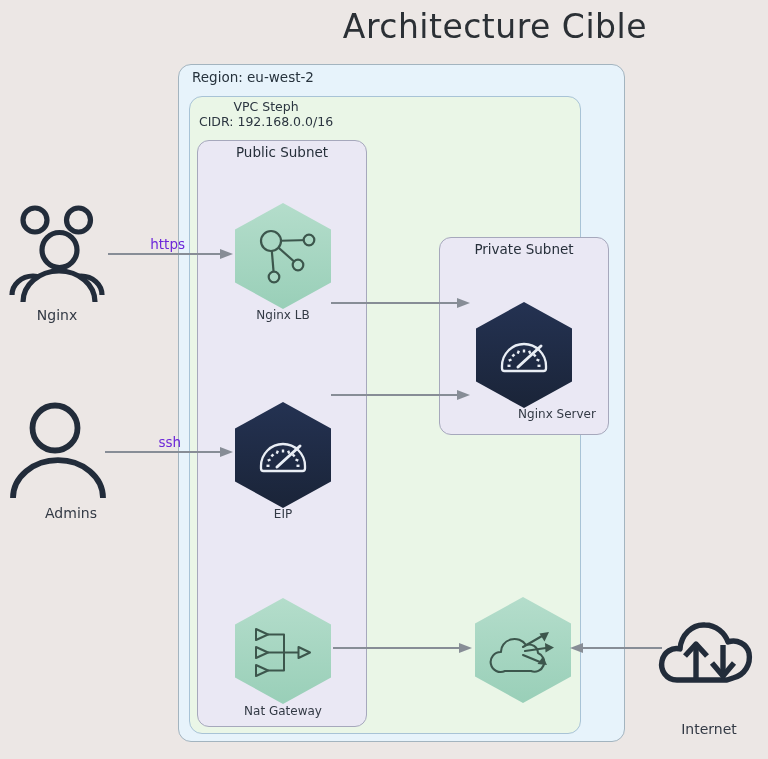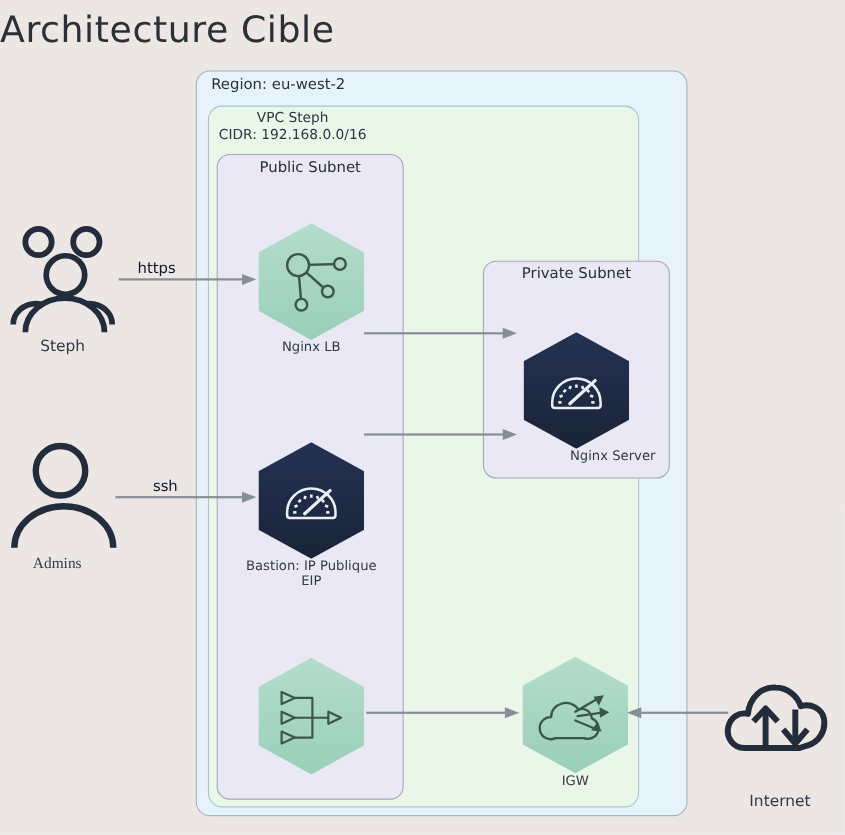--- a/index.html
+++ b/index.html
@@ -8,21 +8,21 @@
     position:relative;
     background:#ece7e5;
     font-family:"DejaVu Sans","Liberation Sans",sans-serif;
     color:#2d3642;
     overflow:hidden;
   }
   .abs { position:absolute; }
 
   .title {
     position:absolute; left:0; top:7; width:647px;
-    text-align:left; font-size:33px; color:#2b3035;
+    text-align:right; font-size:33px; color:#2b3035;
     top:7px; letter-spacing:0.5px;
   }
 
   .region {
     position:absolute; left:178px; top:64px; width:447px; height:678px;
     background:#e7f3fb; border:1.5px solid #a3b4bf; border-radius:13px;
   }
   .region-label {
     position:absolute; left:13px; top:4px; font-size:13.5px; color:#26323c;
   }
@@ -47,21 +47,21 @@
 
   .actor-label { position:absolute; text-align:center; font-size:14px; color:#333a45; }
 
   .edge-line { position:absolute; height:2px; background:#878d96; }
   .edge-head-r { position:absolute; width:0; height:0;
     border-top:5px solid transparent; border-bottom:5px solid transparent;
     border-left:13px solid #878d96; }
   .edge-head-l { position:absolute; width:0; height:0;
     border-top:5px solid transparent; border-bottom:5px solid transparent;
     border-right:13px solid #878d96; }
-  .edge-label { position:absolute; text-align:left; font-size:13.5px; color:#0f172a; width:60px; }
+  .edge-label { position:absolute; text-align:right; font-size:13.5px; color:#6d28d9; width:60px; }
 
   svg { display:block; }
 </style>
 </head>
 <body>
 
 <svg width="0" height="0" style="position:absolute" aria-hidden="true">
   <defs>
     <linearGradient id="gradGreen" x1="0" y1="0" x2="0" y2="1">
       <stop offset="0" stop-color="#b4ddcb"></stop>
@@ -118,37 +118,37 @@
               <rect x="30.2" y="18.0" width="3" height="2.4" transform="rotate(68 31.7 19.2)"></rect>
               <rect x="35.1" y="21.2" width="3" height="2.4" transform="rotate(45 36.6 22.4)"></rect>
               <rect x="38.4" y="25.9" width="3" height="2.4" transform="rotate(23 39.9 27.1)"></rect>
               <rect x="39.5" y="31.6" width="3" height="2.4"></rect>
             </g>
             <line x1="20" y1="34" x2="43" y2="13" stroke-width="3" stroke-linecap="round"></line>
           </g>
         </svg>
       </div>
       <div class="node-label" style="left:-15px; top:367px; width:200px;">
-        <div>Bastion: IP Publique</div>
         <div>EIP</div>
       </div>
 
       <div class="node" style="left:37px; top:457px;">
         <svg width="96" height="106" viewBox="0 0 96 106">
           <polygon points="48,0 96,26.5 96,79.5 48,106 0,79.5 0,26.5" fill="url(#gradGreen)"></polygon>
           <g stroke="#3c564c" stroke-width="2" fill="none" stroke-linejoin="round">
             <polygon points="21,31 33,36.5 21,42"></polygon>
             <polygon points="21,49 33,54.5 21,60"></polygon>
             <polygon points="21,67 33,72.5 21,78"></polygon>
             <polyline points="33,36.5 49,36.5 49,72.5 33,72.5"></polyline>
             <line x1="33" y1="54.5" x2="63.5" y2="54.5"></line>
             <polygon points="63.5,49 75,54.5 63.5,60"></polygon>
           </g>
         </svg>
       </div>
+      <div class="node-label" style="left:0; top:564px; width:170px;">Nat Gateway</div>
     </div>
 
     <div class="subnet private-subnet">
       <div class="subnet-title">Private Subnet</div>
 
       <div class="node" style="left:36px; top:64px;">
         <svg width="96" height="106" viewBox="0 0 96 106">
           <polygon points="48,0 96,26.5 96,79.5 48,106 0,79.5 0,26.5" fill="url(#gradNavy)"></polygon>
           <g transform="translate(22,31)" stroke="#e9eef5" fill="none">
             <path d="M4,33 A22,22 0 0 1 48,33 L48,35.5 Q48,38 45.5,38 L6.5,38 Q4,38 4,35.5 Z" stroke-width="2.3"></path>
@@ -179,47 +179,46 @@
           <line x1="50" y1="54" x2="71" y2="51"></line>
           <line x1="48" y1="58" x2="65" y2="65"></line>
           <g fill="#3c564c" stroke="none">
             <polygon points="74,35 64.5,36.5 69.5,44.5"></polygon>
             <polygon points="79,50.5 70,46 70.5,55.5"></polygon>
             <polygon points="72,68 68,59.5 62.5,67"></polygon>
           </g>
         </g>
       </svg>
     </div>
-    <div class="node-label" style="left:253px; top:607px; width:160px;">IGW</div>
   </div>
 </div>
 
 <div class="abs" style="left:8px; top:202px;">
   <svg width="100" height="104" viewBox="0 0 100 104">
     <g stroke="#222c3a" stroke-width="5.2" fill="#ece7e5">
       <circle cx="27" cy="18" r="12"></circle>
       <path d="M4,93 A21,19 0 0 1 46,93"></path>
       <circle cx="70.5" cy="18" r="12"></circle>
       <path d="M52,93 A21,19 0 0 1 94,93"></path>
       <circle cx="51.5" cy="48" r="17.5"></circle>
       <path d="M15,100 A36,31 0 0 1 87,100"></path>
     </g>
   </svg>
 </div>
-<div class="actor-label" style="left:17px; top:307px; width:80px;">Steph</div>
+<div class="actor-label" style="left:17px; top:307px; width:80px;">Nginx</div>
 
 <div class="abs" style="left:10px; top:402px;">
   <svg width="100" height="102" viewBox="0 0 100 102">
     <g stroke="#222c3a" stroke-width="5.8" fill="none">
       <circle cx="45" cy="26" r="22.5"></circle>
       <path d="M3,96 A44,37 0 0 1 93,96"></path>
     </g>
   </svg>
 </div>
-<div class="actor-label" style="left:12px; top:505px; width:80px;font-family:Liberation Serif, serif;">Admins</div>
+<div class="actor-label" style="left:31px; top:505px; width:80px;">Admins</div>
 
 <div class="abs" style="left:657px; top:607px;">
   <svg width="104" height="80" viewBox="0 0 104 80">
     <g stroke="#222c3a" stroke-width="5.4" fill="none" stroke-linejoin="round">
       <path d="M20,73 C9,73 3,63 5,54 C7,45 15,40 23,42 C24,28 35,17 48,18 C59,18 68,26 71,35 C80,32 90,37 92,46 C94,57 88,68 76,71 L70,73 Z"></path>
     </g>
     <g stroke="#ece7e5" stroke-width="13" fill="none">
       <line x1="39" y1="38" x2="39" y2="70"></line>
       <line x1="66" y1="40" x2="66" y2="67"></line>
     </g>
@@ -235,21 +234,21 @@
 
 <div>
   <div class="edge-line" style="left:108px; top:253px; width:113px;"></div>
   <div class="edge-head-r" style="left:220px; top:249px;"></div>
   <div class="edge-label" style="left:125px; top:236px;">https</div>
 </div>
 
 <div>
   <div class="edge-line" style="left:105px; top:451px; width:116px;"></div>
   <div class="edge-head-r" style="left:220px; top:447px;"></div>
-  <div class="edge-label" style="left:139px; top:434px;">ssh</div>
+  <div class="edge-label" style="left:121px; top:434px;">ssh</div>
 </div>
 
 <div>
   <div class="edge-line" style="left:331px; top:302px; width:127px;"></div>
   <div class="edge-head-r" style="left:457px; top:298px;"></div>
 </div>
 
 <div>
   <div class="edge-line" style="left:331px; top:394px; width:127px;"></div>
   <div class="edge-head-r" style="left:457px; top:390px;"></div>

